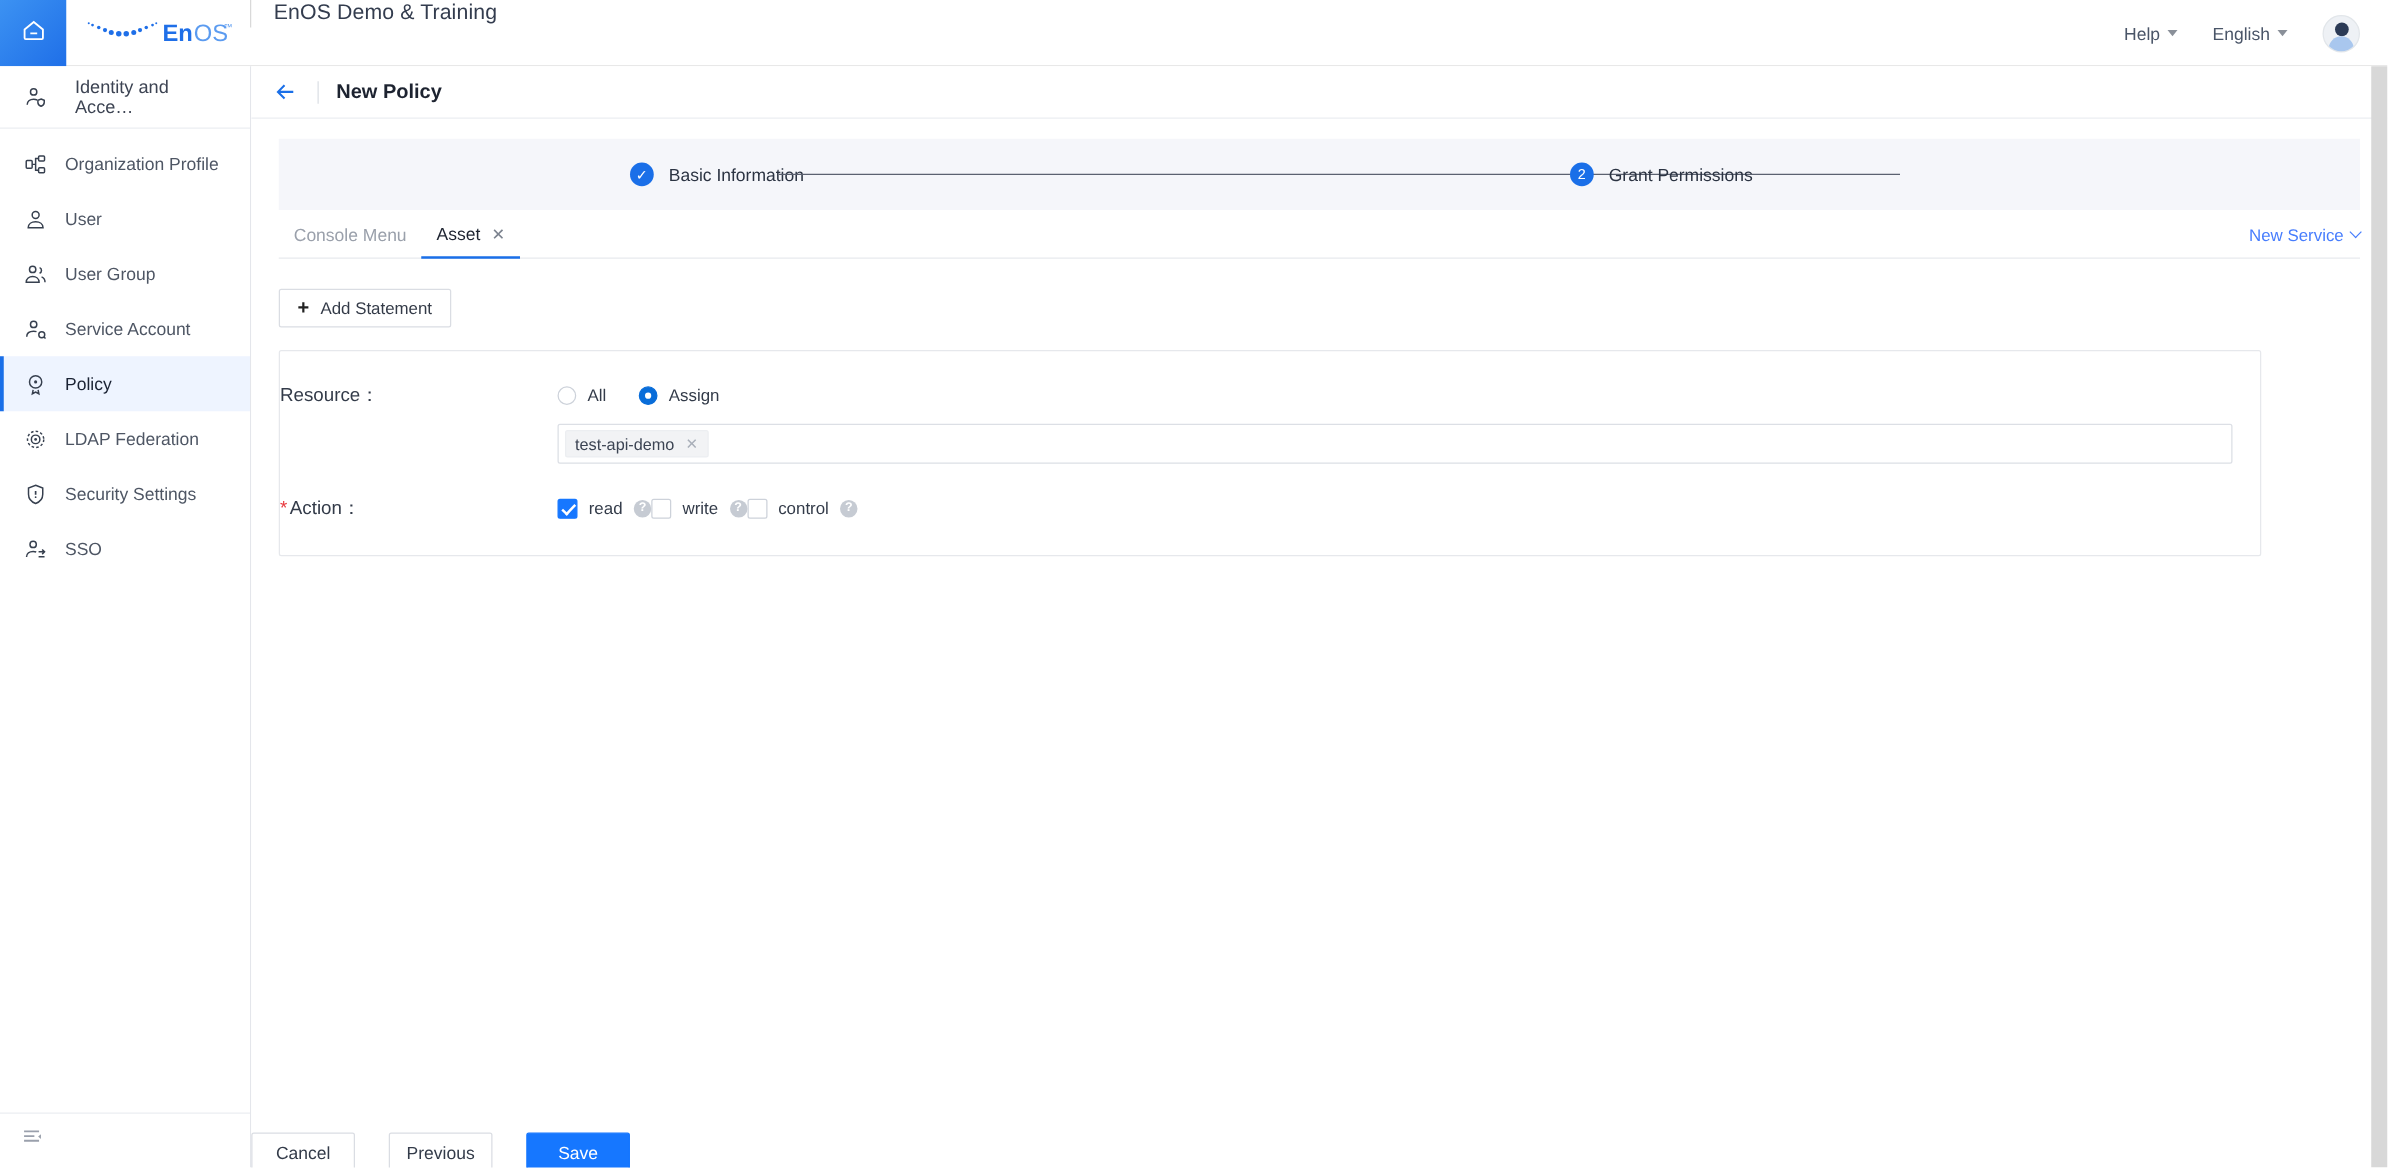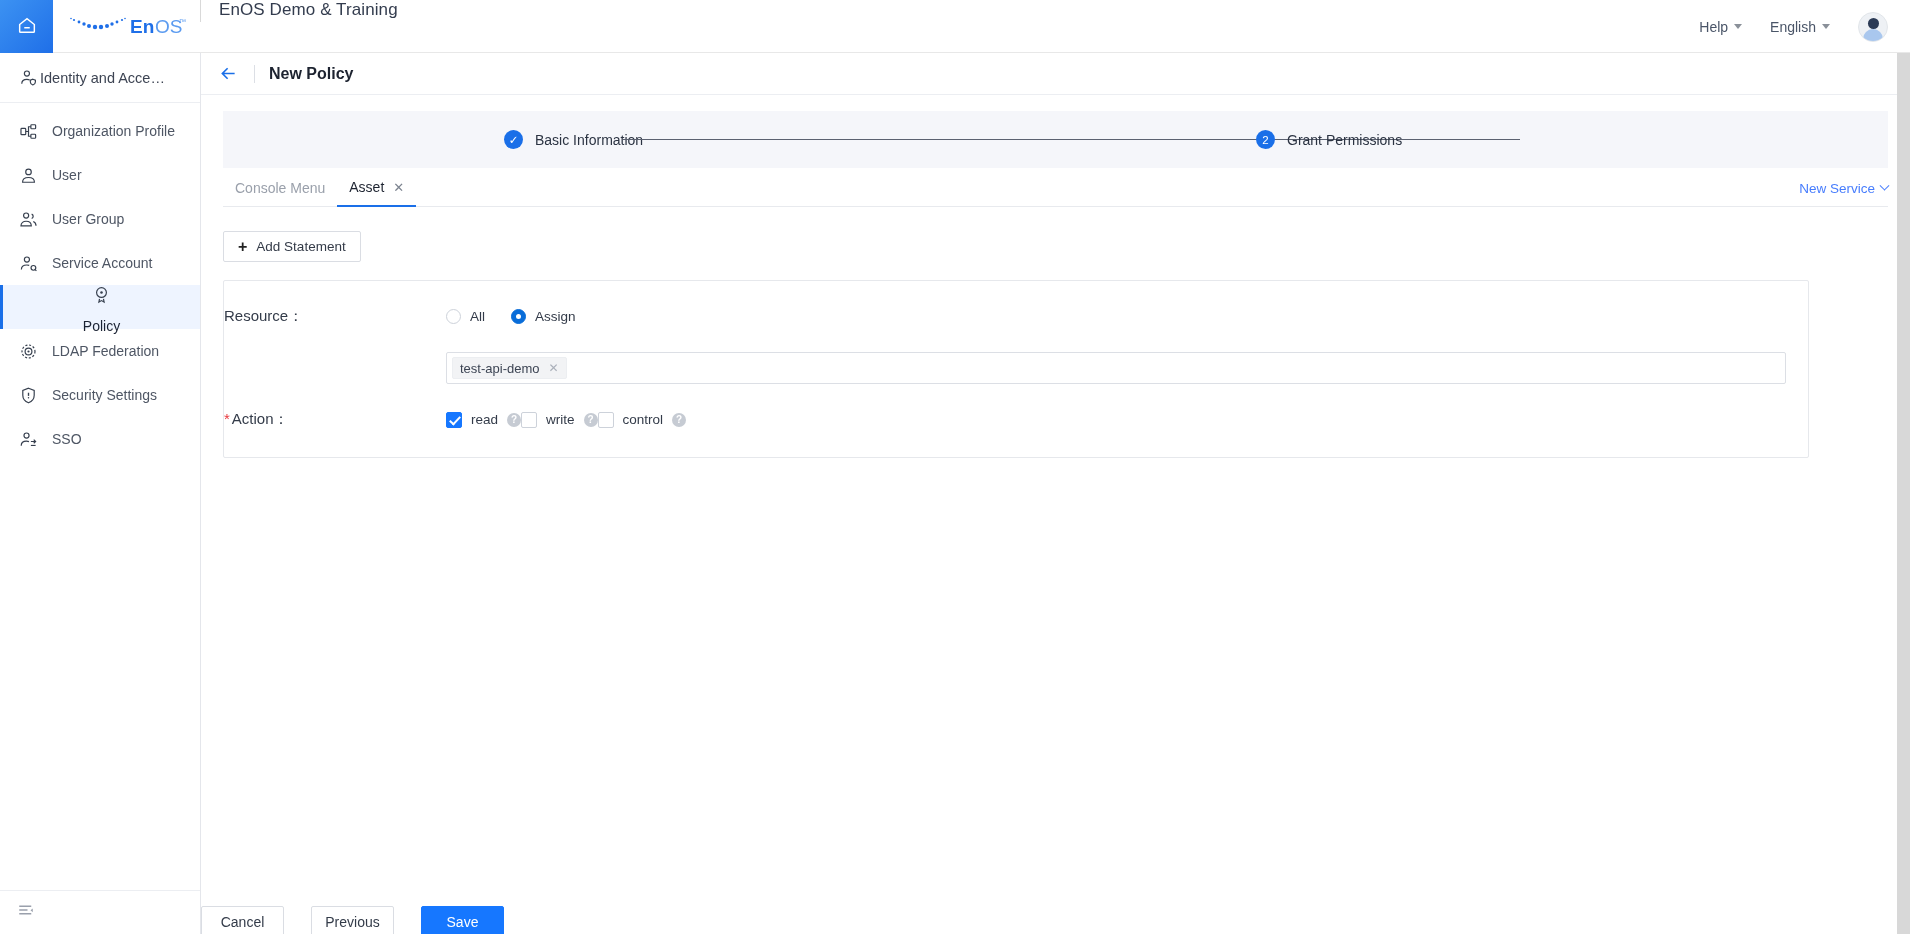--- a/index.html
+++ b/index.html
@@ -59,31 +59,31 @@
     position: absolute; width: 20px; height: 13px;
     border-radius: 10px 10px 0 0; background: #a9c7ee; left: 4px; top: 16px;
   }
 
   
   .sidebar {
     position: absolute; left: 0; top: 53px; width: 201px; height: 881px;
     background: #fff; border-right: 1px solid #e4e6eb;
   }
   .sb-head {
-    height: 50px; display: flex; align-items: center; gap: 2px;
+    height: 50px; display: flex; align-items: center; gap: 22px;
     padding: 0 16px 0 19px; border-bottom: 1px solid #eceef2;
     color: #3d4453; font-size: 14.5px;
   }
   .sb-list { padding-top: 6px; }
   .sb-item {
     height: 44px; display: flex; align-items: center; gap: 14px;
     padding: 0 16px 0 19px; color: #4e5664; font-size: 14px;
     cursor: pointer; position: relative;
   }
-  .sb-item.active { background: #eef4ff; color: #1a2233; flex-direction: column; }
+  .sb-item.active { background: #eef4ff; color: #1a2233; }
   .sb-item.active::before {
     content: ""; position: absolute; left: 0; top: 0;
     width: 3px; height: 100%; background: #1a6fe8;
   }
   .sb-ico { width: 19px; height: 19px; flex: 0 0 19px; color: #37404f; }
   .sb-ico svg { display: block; }
   .sb-collapse {
     position: absolute; left: 0; bottom: 0; width: 100%; height: 44px;
     display: flex; align-items: center; padding-left: 17px;
     border-top: 1px solid #eceef2; cursor: pointer;
@@ -174,21 +174,21 @@
     position: relative;
   }
   .radio.checked { border-color: #096dd9; background: #096dd9; }
   .radio.checked::after {
     content: ""; position: absolute; left: 4px; top: 4px;
     width: 5px; height: 5px; border-radius: 50%; background: #fff;
   }
   .radio-label { font-size: 13.5px; color: #333b49; }
 
   .tag-input {
-    margin-top: 26px; margin-left: 222px; width: 1340px; height: 32px;
+    margin-top: 13px; margin-left: 222px; width: 1340px; height: 32px;
     border: 1px solid #dcdfe5; border-radius: 2px; background: #fff;
     display: flex; align-items: center; padding: 0 5px;
   }
   .tag {
     background: #f2f3f5; border: 1px solid #eceef1; border-radius: 2px;
     height: 22px; display: inline-flex; align-items: center; gap: 9px;
     padding: 0 7px; font-size: 13px; color: #3c4椒;
     color: #3c4453;
   }
   .tag-x { color: #a9afb9; font-size: 12px; cursor: pointer; }

